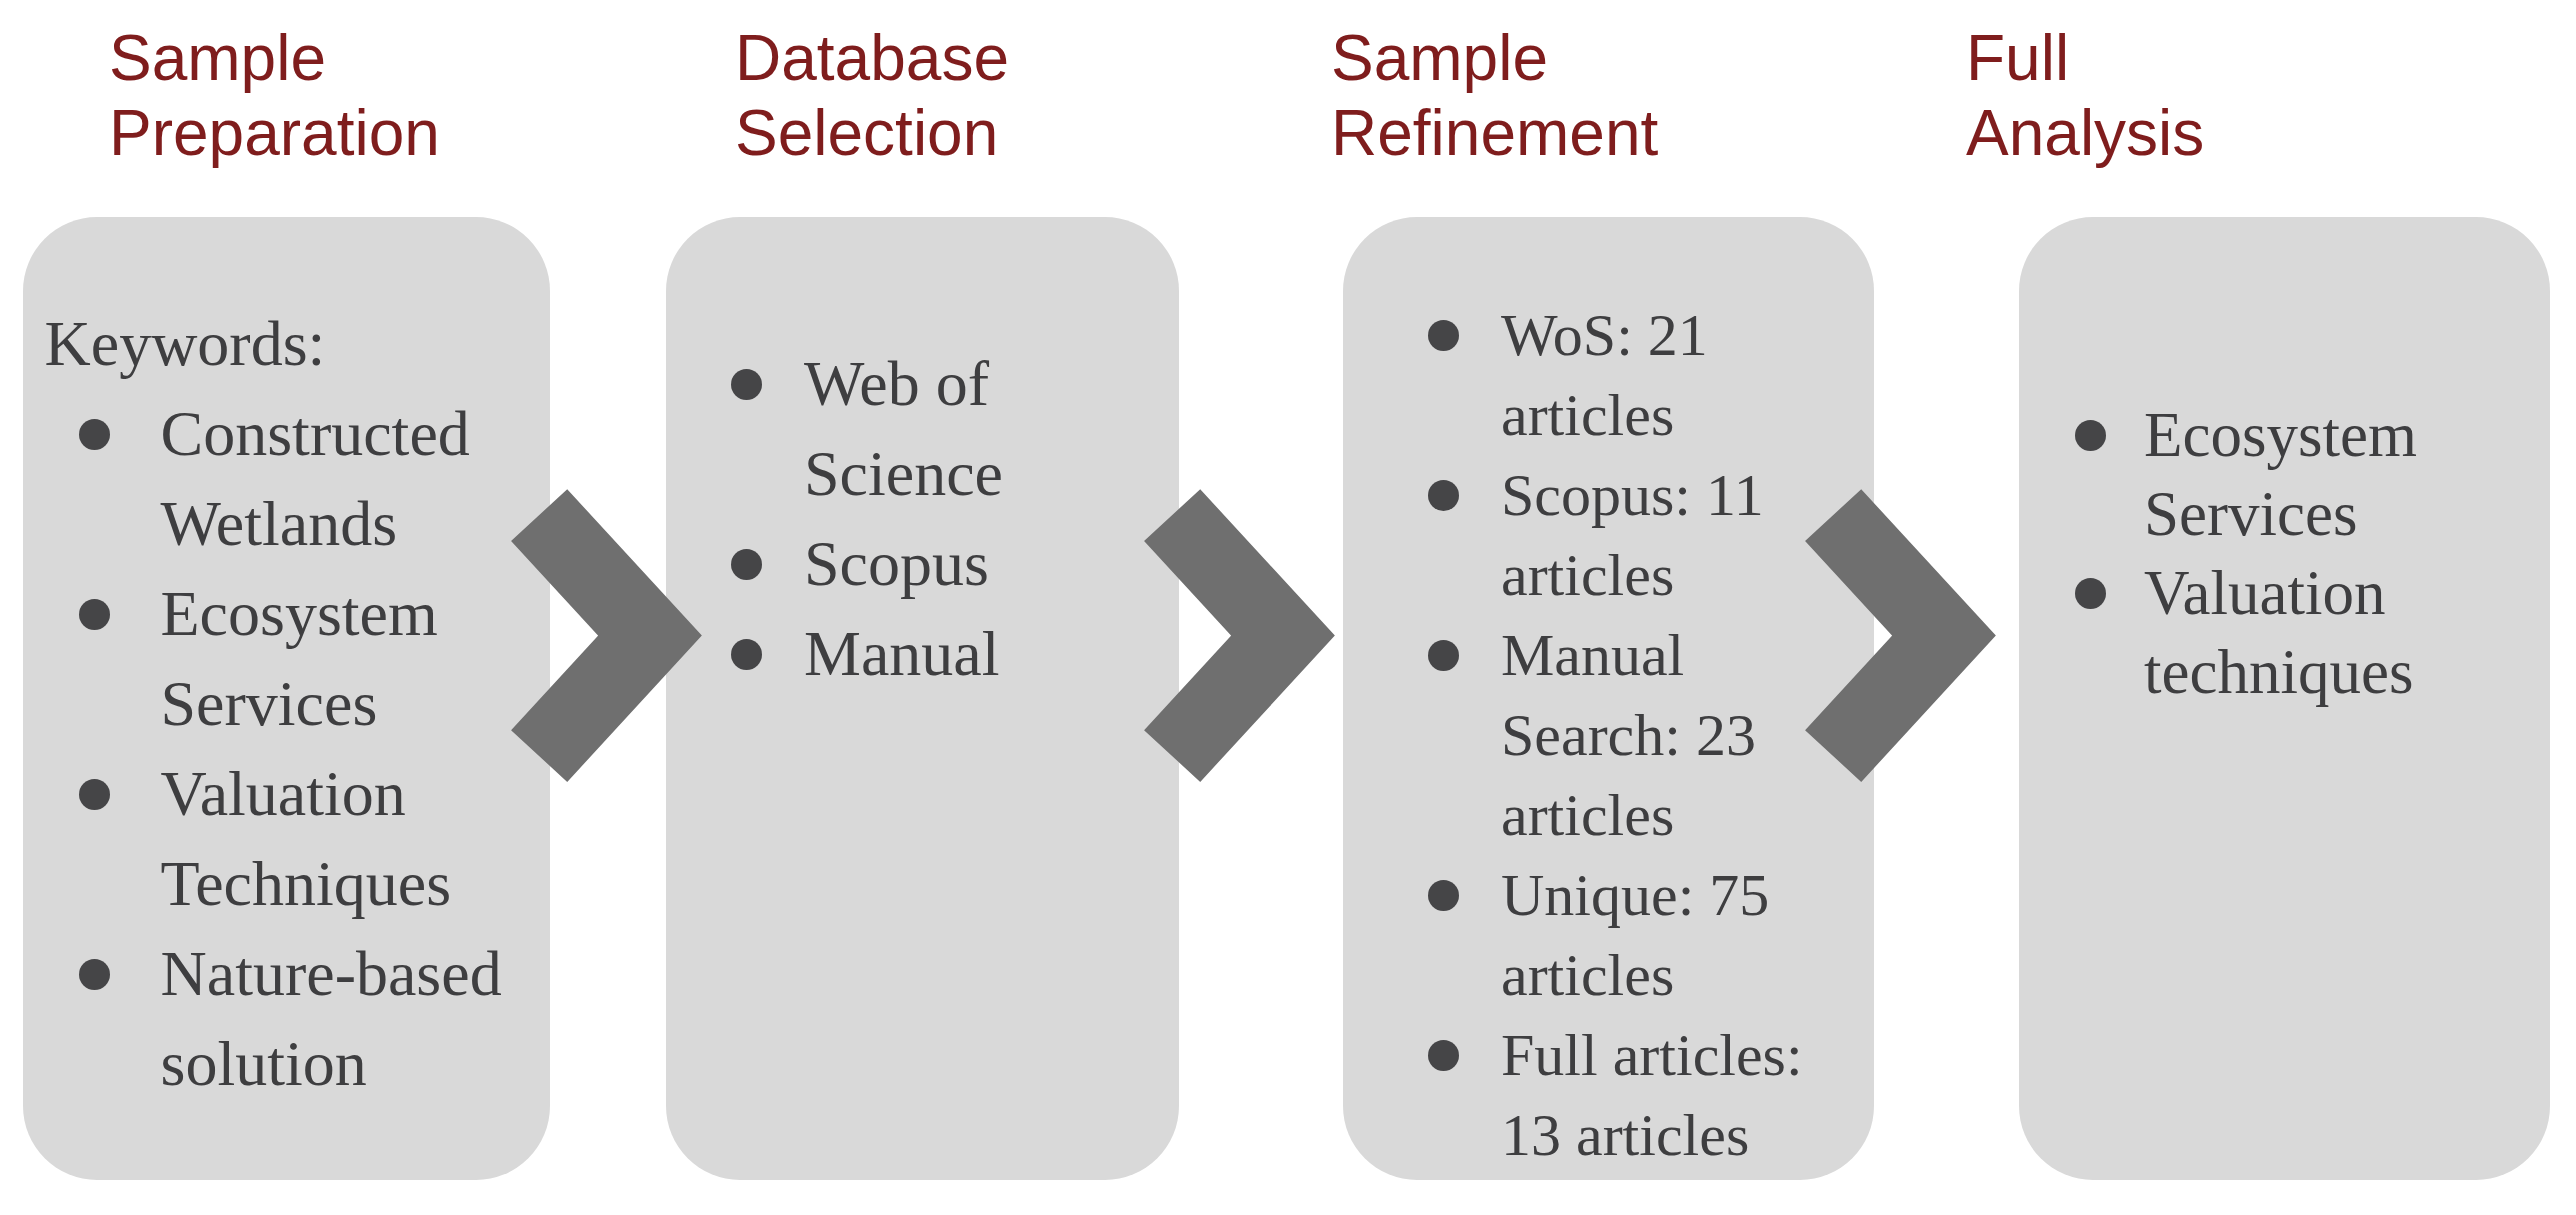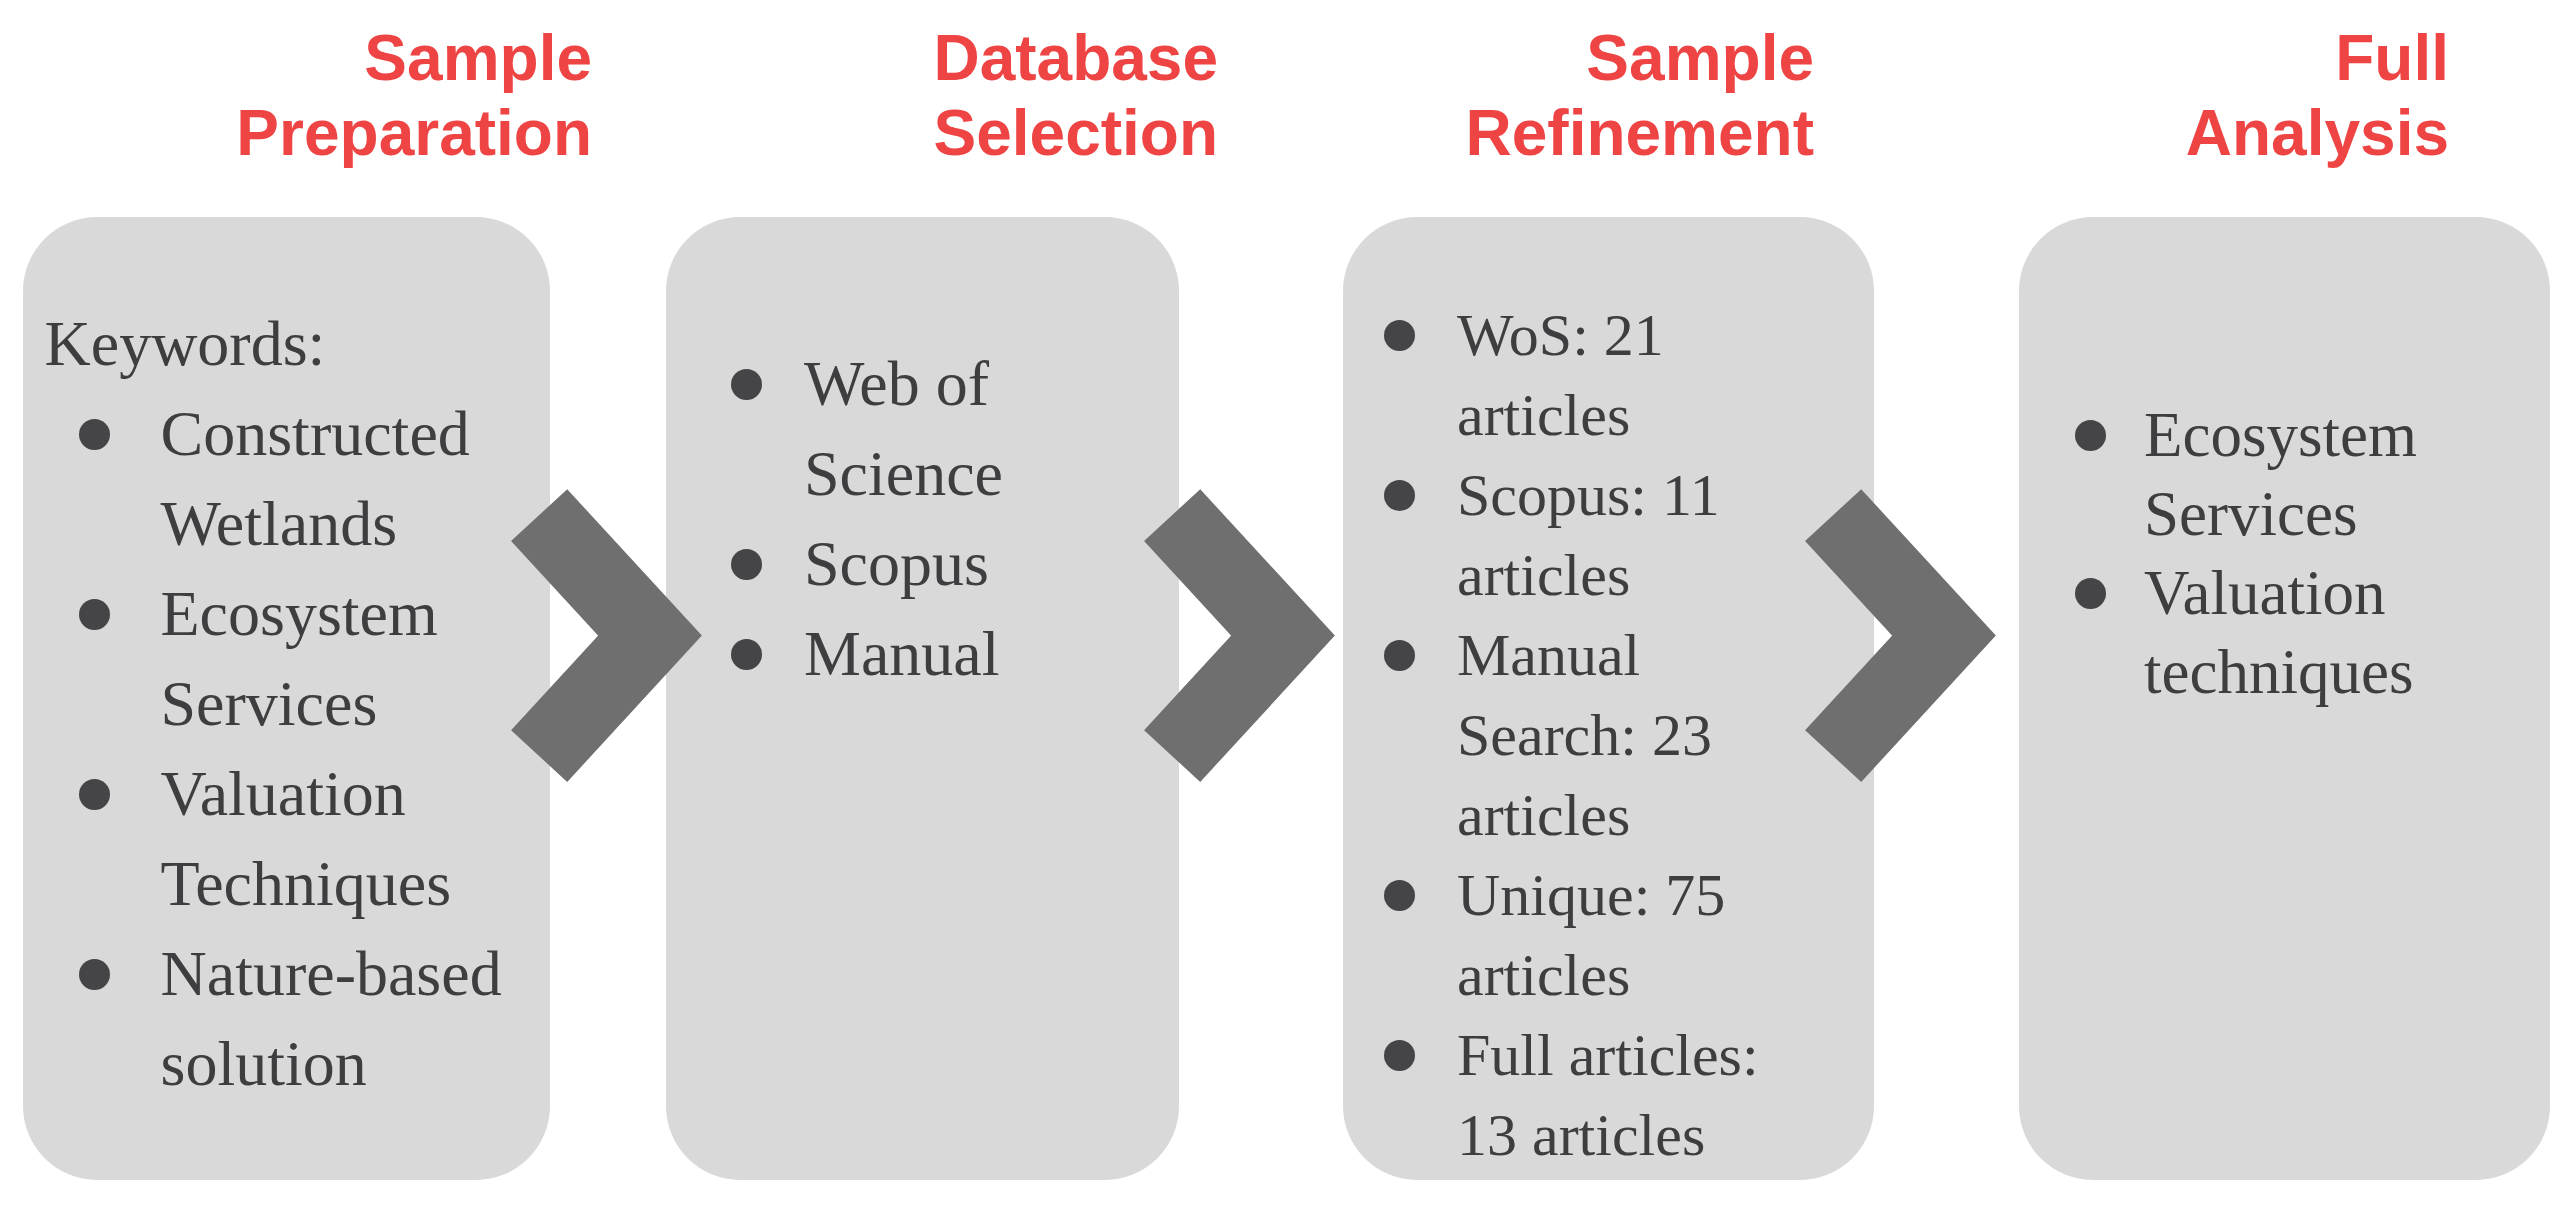--- a/index.html
+++ b/index.html
@@ -6,45 +6,45 @@
   .canvas{
     position:relative;
     width:2576px;height:1215px;
     background:#ffffff;
     overflow:hidden;
     font-family:"Liberation Serif", serif;
   }
   
   .hdr{
     position:absolute;top:21px;width:483px;
-    text-align:right;
+    text-align:left;
     font-family:"Liberation Sans", sans-serif;
-    font-weight:bold;
+    font-weight:normal;
     font-size:64px;line-height:75px;
-    color:#ef4444;
+    color:#7f1d1d;
     letter-spacing:0px;
   }
   .h1{left:109px;}
   .h2{left:735px;}
   .h3{left:1331px;}
   .h4{left:1966px;}
   
   .box{
     position:absolute;top:217px;height:963px;
     background:#d9d9d9;
     border-radius:74px;
     color:#3e3e40;
     box-sizing:border-box;
     padding-top:var(--pt);
     font-size:var(--fs);
     line-height:var(--lh);
   }
   .b1{left:22.5px;width:527px;--pt:82px;--fs:64px;--lh:90px;--dot:72px;--ti:138px;}
   .b2{left:666px;width:513px;--pt:122px;--fs:64px;--lh:90px;--dot:80px;--ti:138px;}
-  .b3{left:1343px;width:531px;--pt:78px;--fs:60px;--lh:80px;--dot:56px;--ti:114px;}
+  .b3{left:1343px;width:531px;padding-left:44px;--pt:78px;--fs:60px;--lh:80px;--dot:56px;--ti:114px;}
   .b4{left:2019px;width:531px;--pt:179px;--fs:63px;--lh:79px;--dot:71px;--ti:125px;}
   .intro{margin-left:22px;}
   .blist{list-style:none;margin:0;padding:0;}
   .bullet{position:relative;padding-left:var(--ti);}
   .dot{
     position:absolute;
     left:calc(var(--dot) - 15.3px);
     top:calc(var(--lh)/2 - 15.3px);
     width:31px;height:31px;border-radius:50%;
     background:#454547;

